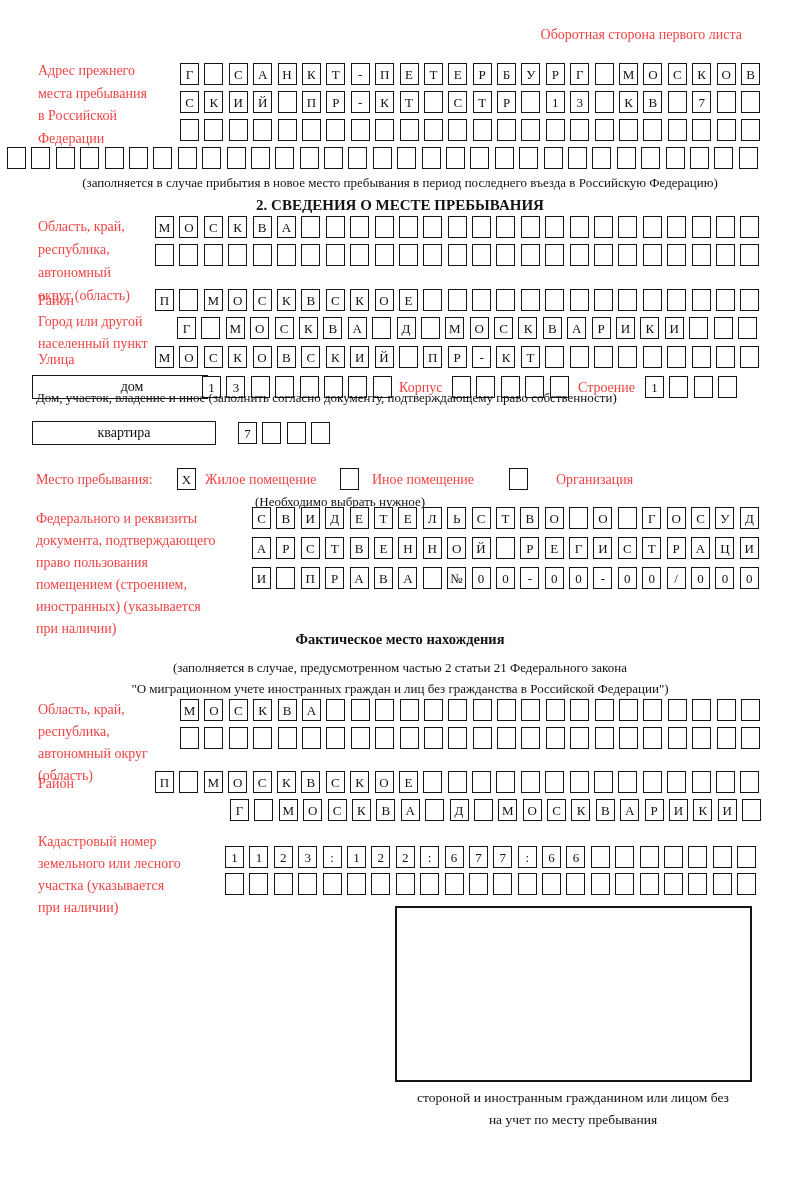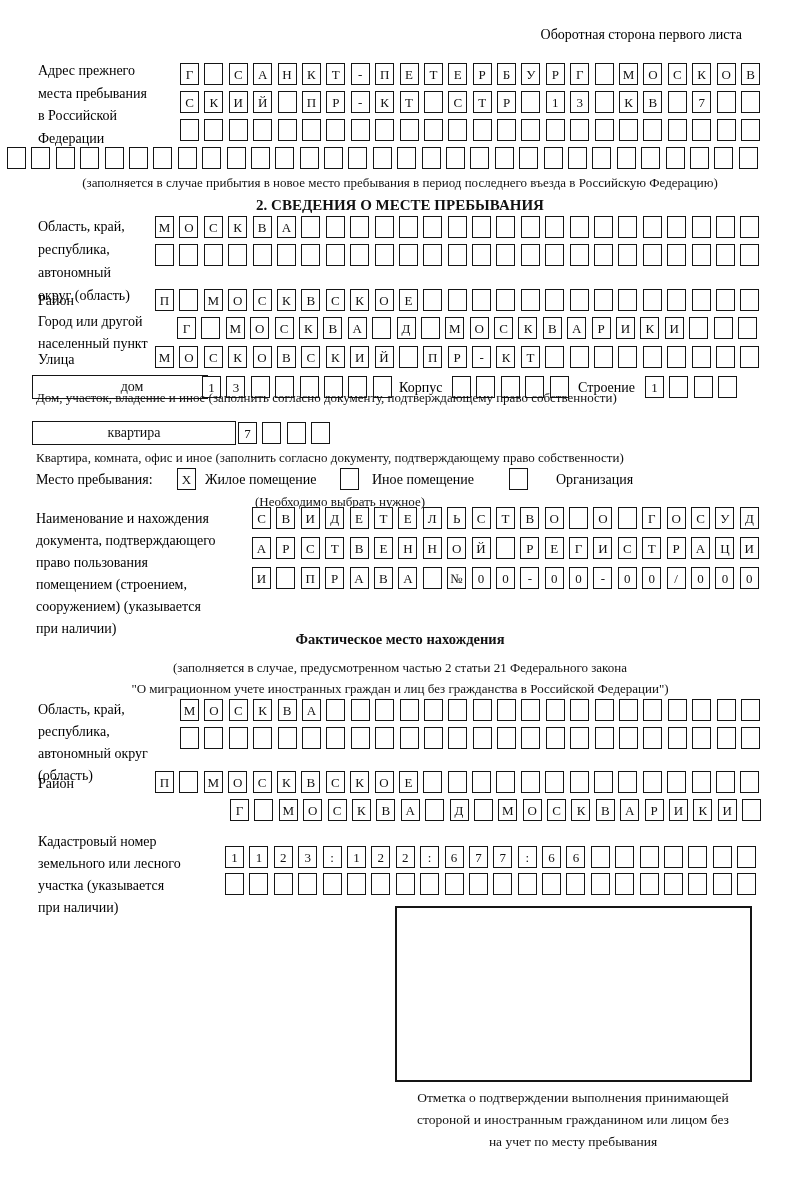--- a/index.html
+++ b/index.html
@@ -1,21 +1,21 @@
 <!DOCTYPE html>
 <html><head>
 <meta charset="utf-8">
 <style>
   html,body{margin:0;padding:0;background:#fff;}
   #page{
     position:relative;width:800px;height:1180px;background:#ffffff;
     font-family:"Liberation Serif","DejaVu Serif",serif;color:#111;overflow:hidden;
   }
   .abs{position:absolute;}
-  .lbl{font-size:14px;line-height:22px;color:#000000;}
+  .lbl{font-size:14px;line-height:22px;color:#ef4444;}
   .note{font-size:13px;color:#111;}
   .centered{width:800px;left:0;text-align:center;}
   .bold{font-weight:bold;}
   .boxrow{display:flex;flex-wrap:nowrap;}
   .cell{
     box-sizing:border-box;flex:none;width:19px;height:22px;margin-right:5.4px;
     border:1.5px solid #151515;display:inline-flex;align-items:center;justify-content:center;
     font-size:13px;line-height:1;background:#fff;
   }
   .labelbox{
@@ -327,45 +327,44 @@
   <div class="abs lbl" style="left:578px;top:377px;">Строение</div>
   <div class="abs boxrow" style="left:645px;top:376px;">
       <span class="cell">1</span>
       <span class="cell"></span>
       <span class="cell"></span>
       <span class="cell"></span>
     </div>
 
   <div class="abs note" style="left:36px;top:390px;">Дом, участок, владение и иное (заполнить согласно документу, подтверждающему право собственности)</div>
 
-  <div class="abs labelbox" style="left:32px;top:421px;width:204px;height:24px;">квартира</div>
+  <div class="abs labelbox" style="left:32px;top:421px;width:184px;height:24px;">квартира</div>
   <div class="abs boxrow" style="left:238px;top:422px;">
       <span class="cell">7</span>
       <span class="cell"></span>
       <span class="cell"></span>
       <span class="cell"></span>
     </div>
 
-  <div class="abs note" style="left:36px;top:450px;">Квартира, комната, офис и иное (заполнить согласно документу, подтверждающему право собственности)</div>
 
   <div class="abs lbl" style="left:36px;top:469px;">Место пребывания:</div>
   <span class="abs cell" style="left:177px;top:468px;">X</span>
   <div class="abs lbl" style="left:205px;top:469px;">Жилое помещение</div>
   <span class="abs cell" style="left:340px;top:468px;"></span>
   <div class="abs lbl" style="left:372px;top:469px;">Иное помещение</div>
   <span class="abs cell" style="left:509px;top:468px;"></span>
   <div class="abs lbl" style="left:556px;top:469px;">Организация</div>
   <div class="abs note" style="left:180px;top:494px;width:320px;text-align:center;">(Необходимо выбрать нужное)</div>
 
   <div class="abs lbl" style="left:36px;top:508px;line-height:22px;">
-      <div>Наименование и нахождения</div>
+      <div>Федерального и реквизиты</div>
       <div>документа, подтверждающего</div>
       <div>право пользования</div>
       <div>помещением (строением,</div>
-      <div>сооружением) (указывается</div>
+      <div>иностранных) (указывается</div>
       <div>при наличии)</div>
     </div>
   <div class="abs boxrow" style="left:252px;top:507px;">
       <span class="cell">С</span>
       <span class="cell">В</span>
       <span class="cell">И</span>
       <span class="cell">Д</span>
       <span class="cell">Е</span>
       <span class="cell">Т</span>
       <span class="cell">Е</span>
@@ -600,18 +599,17 @@
       <span class="cell"></span>
       <span class="cell"></span>
       <span class="cell"></span>
       <span class="cell"></span>
       <span class="cell"></span>
       <span class="cell"></span>
     </div>
 
   <div class="abs stamp-box" style="left:395px;top:906px;width:357px;height:176px;"></div>
   <div class="abs cap" style="left:370px;top:1087px;width:406px;">
-      <div>Отметка о подтверждении выполнения принимающей</div>
       <div>стороной и иностранным гражданином или лицом без</div>
       <div>на учет по месту пребывания</div>
     </div>
 
 </div>
 
 </body></html>

